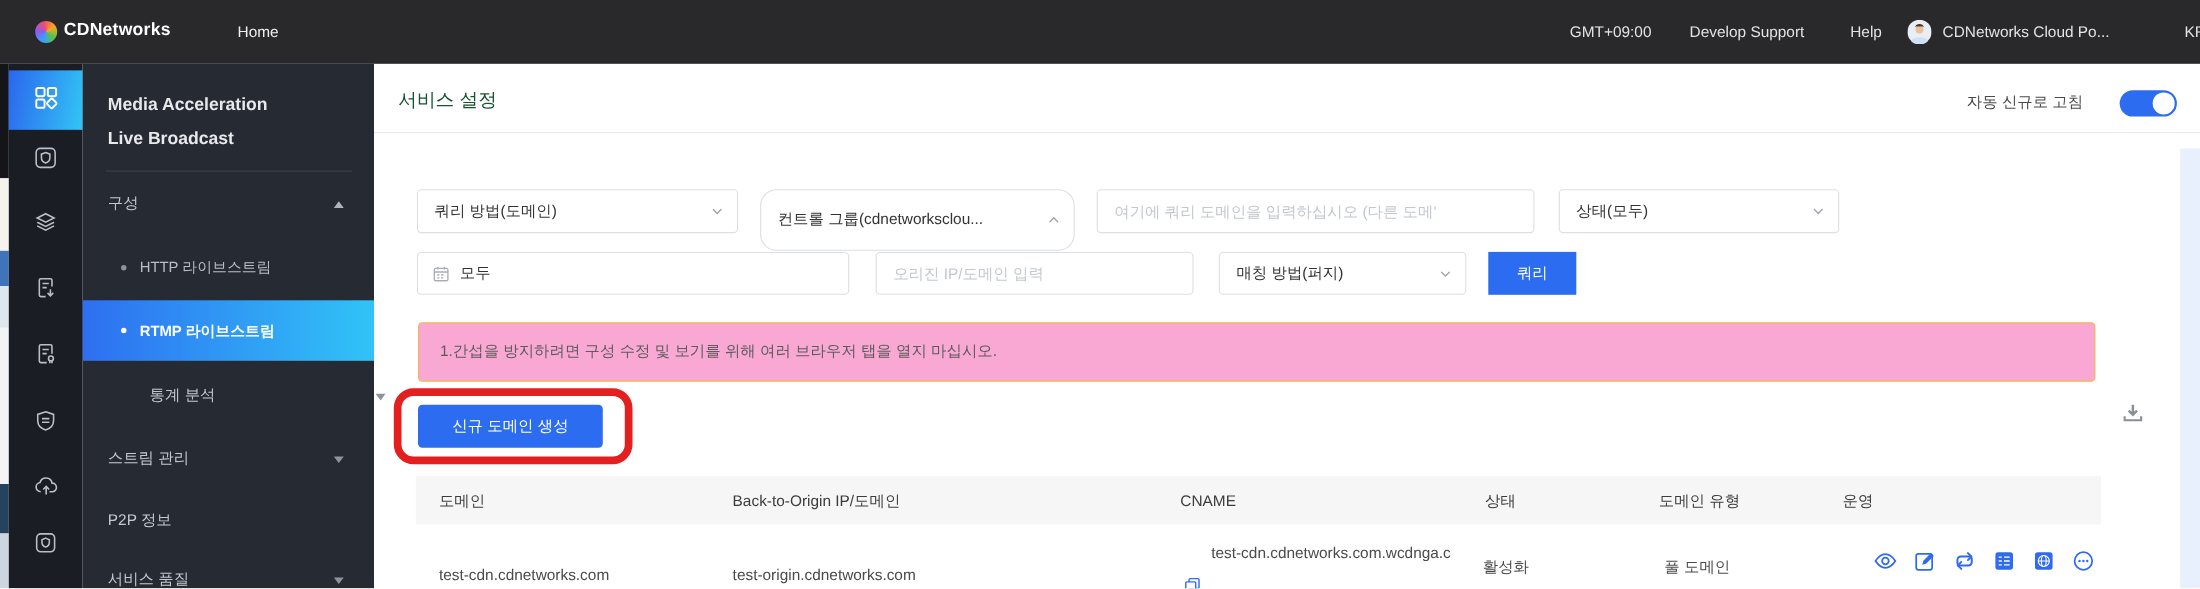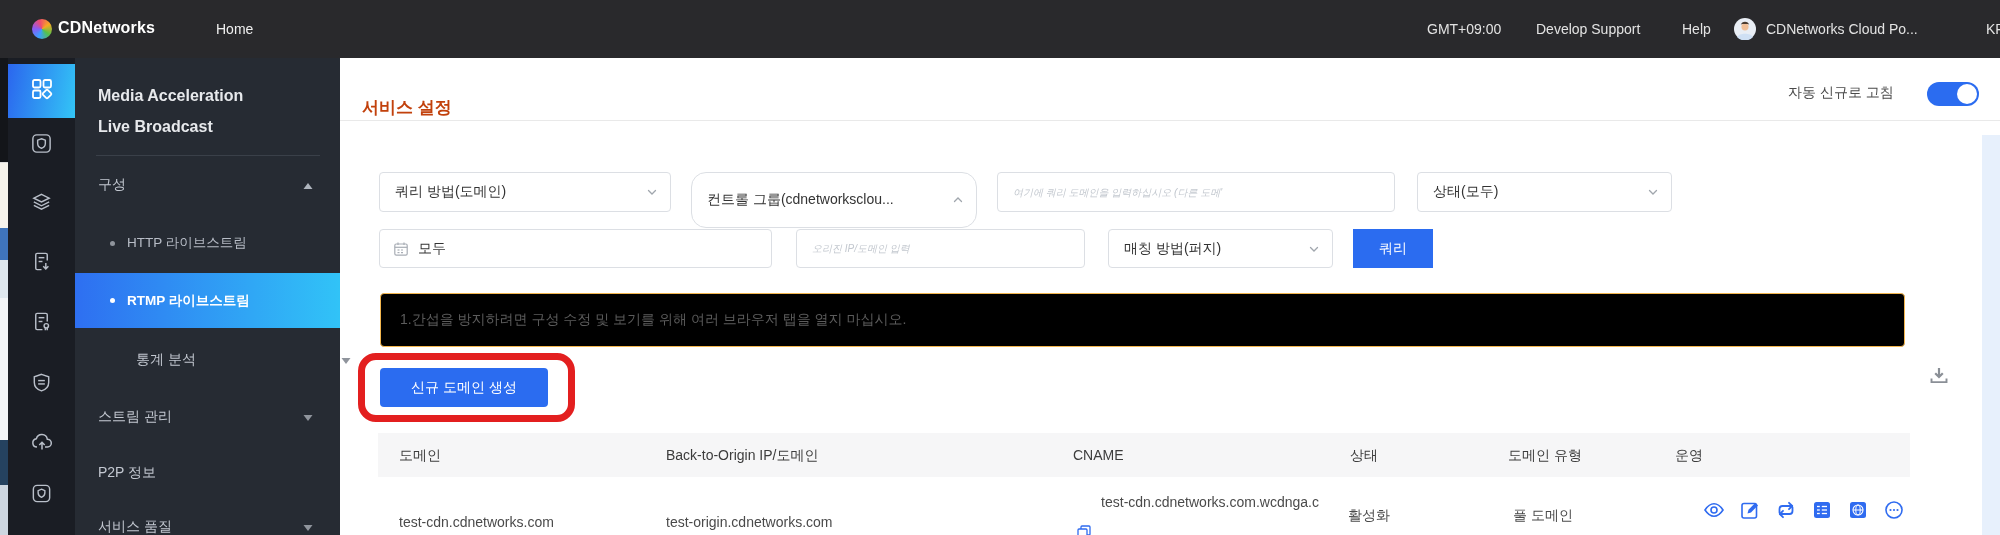--- a/index.html
+++ b/index.html
@@ -39,42 +39,42 @@
   .sp-item .lbl { margin-left:23px; }
   .sp-item .arr { position:absolute; right:27px; }
   .sp-sub { position:absolute; left:0; width:265px; height:40px; display:flex; align-items:center; font-size:13.5px; color:#b8bdc7; }
   .sp-sub .dot { width:5px; height:5px; border-radius:50%; background:#8f949c; margin-left:35px; margin-right:12px; flex:0 0 auto; }
   .sp-sub.sel { height:55px; background:linear-gradient(90deg,#2e6ff1,#31c3f7); color:#fff; font-weight:bold; }
   .sp-sub.sel .dot { background:#fff; }
 
   
   .main { position:absolute; left:340px; top:58px; width:1660px; height:477px; background:#fff; }
   .page-head { position:absolute; left:0; top:0; width:1660px; height:63px; background:#fff; border-bottom:1px solid #e9e9e9; }
-  .page-title { position:absolute; left:22px; top:38px; font-size:17px; font-weight:bold; color:#c2410c; }
+  .page-title { position:absolute; left:22px; top:21px; font-size:17px; font-weight:normal; color:#14532d; }
   .auto-label { position:absolute; left:1448px; top:26px; font-size:14px; color:#4a4a4a; }
   .toggle { position:absolute; left:1587px; top:24px; width:52px; height:24px; border-radius:12px; background:#2b6cf0; cursor:pointer; }
   .toggle .knob { position:absolute; right:2px; top:2px; width:20px; height:20px; border-radius:50%; background:#fff; }
 
   .ctrl { position:absolute; border:1px solid #dcdfe4; border-radius:4px; background:#fff; display:flex; align-items:center; font-size:14px; color:#333; }
   .ctrl .chev { position:absolute; right:12px; top:50%; transform:translateY(-50%); display:flex; }
   .ctrl .pad { padding-left:15px; white-space:nowrap; overflow:hidden; }
-  .ctrl input { border:none; outline:none; width:100%; height:100%; padding-left:15px; font-size:10px; font-family:inherit; color:#333; background:transparent;font-style:italic; }
+  .ctrl input { border:none; outline:none; width:100%; height:100%; padding-left:15px; font-size:14px; font-family:inherit; color:#333; background:transparent; }
   .ctrl input::placeholder { color:#c3c8cf; }
 
   .dd1 { left:39px;  top:114px; width:292px; height:40px; }
   .dd2 { left:351px; top:114px; width:286px; height:56px;border-radius:15px; }
   .in1 { left:657px; top:114px; width:398px; height:40px; }
   .dd3 { left:1077px; top:114px; width:255px; height:40px; }
   .dt1 { left:39px;  top:171px; width:393px; height:39px; }
   .in2 { left:456px; top:171px; width:289px; height:39px; }
   .dd4 { left:768px; top:171px; width:225px; height:39px; }
   .btn-query { position:absolute; left:1013px; top:171px; width:80px; height:39px; background:#2b6cf0; color:#fff;
     font-size:14px; border:none; border-radius:0; cursor:pointer; font-family:inherit; }
 
-  .notice { position:absolute; left:40px; top:235px; width:1525px; height:54px; background:#000000;
+  .notice { position:absolute; left:40px; top:235px; width:1525px; height:54px; background:#f9a8d4;
     border:1px solid #f3b64f; border-radius:4px; display:flex; align-items:center; }
   .notice span { margin-left:19px; font-size:14px; color:#5c5c5c; }
 
   .annotation { position:absolute; left:18px; top:295px; width:217px; height:69px; border:7px solid #e31f1f; border-radius:18px; pointer-events:none; z-index:20; }
   .btn-create { position:absolute; left:40px; top:310px; width:168px; height:39px; background:#2b6cf0; color:#fff;
     font-size:14px; border:none; border-radius:4px; cursor:pointer; font-family:inherit; }
   .export { position:absolute; left:1588px; top:307px; width:24px; height:24px; cursor:pointer; }
 
   .thead { position:absolute; left:38px; top:375px; width:1532px; height:44px; background:#f6f6f7; }
   .th { position:absolute; top:0; height:44px; line-height:44px; font-size:14px; color:#3c3c3c; white-space:nowrap; }

